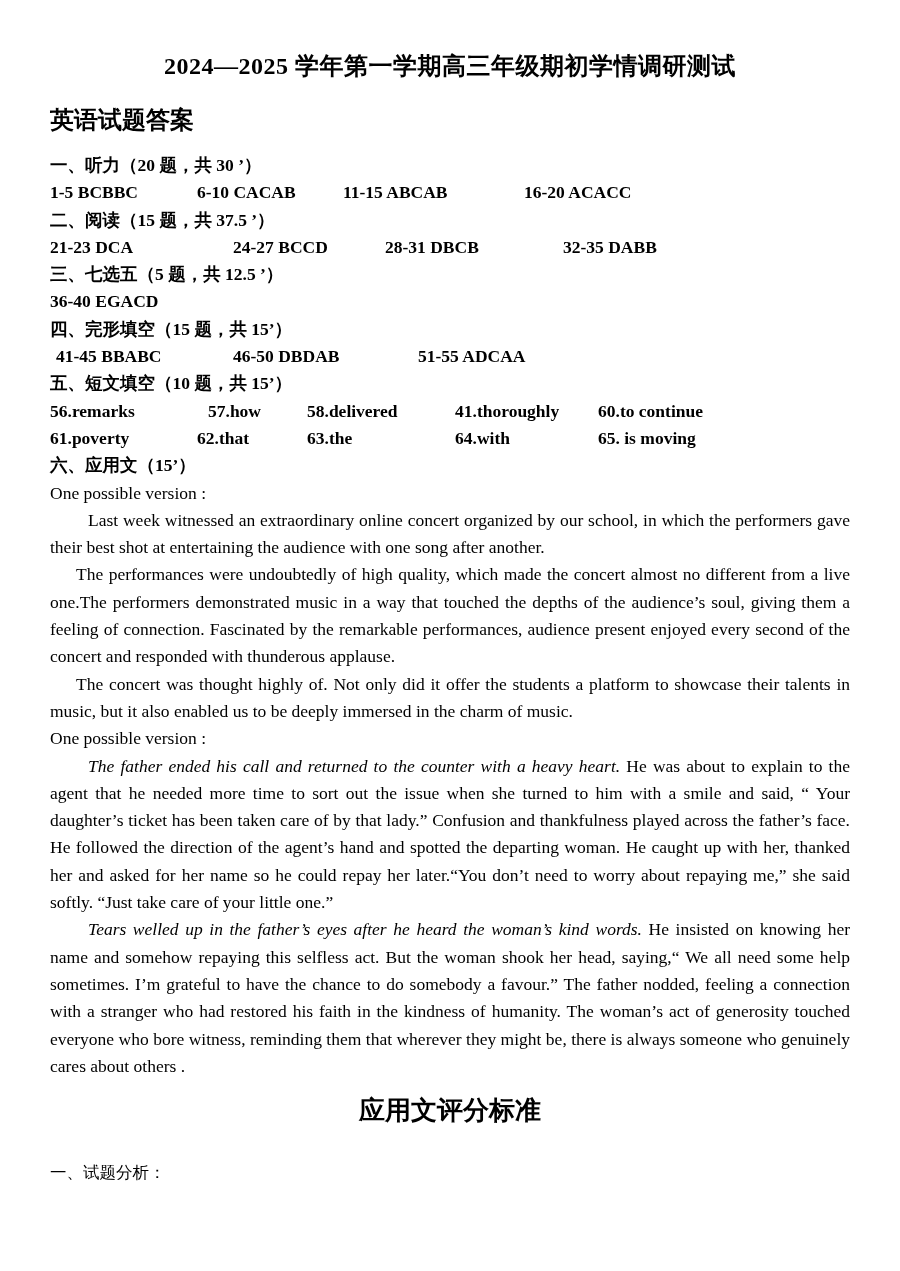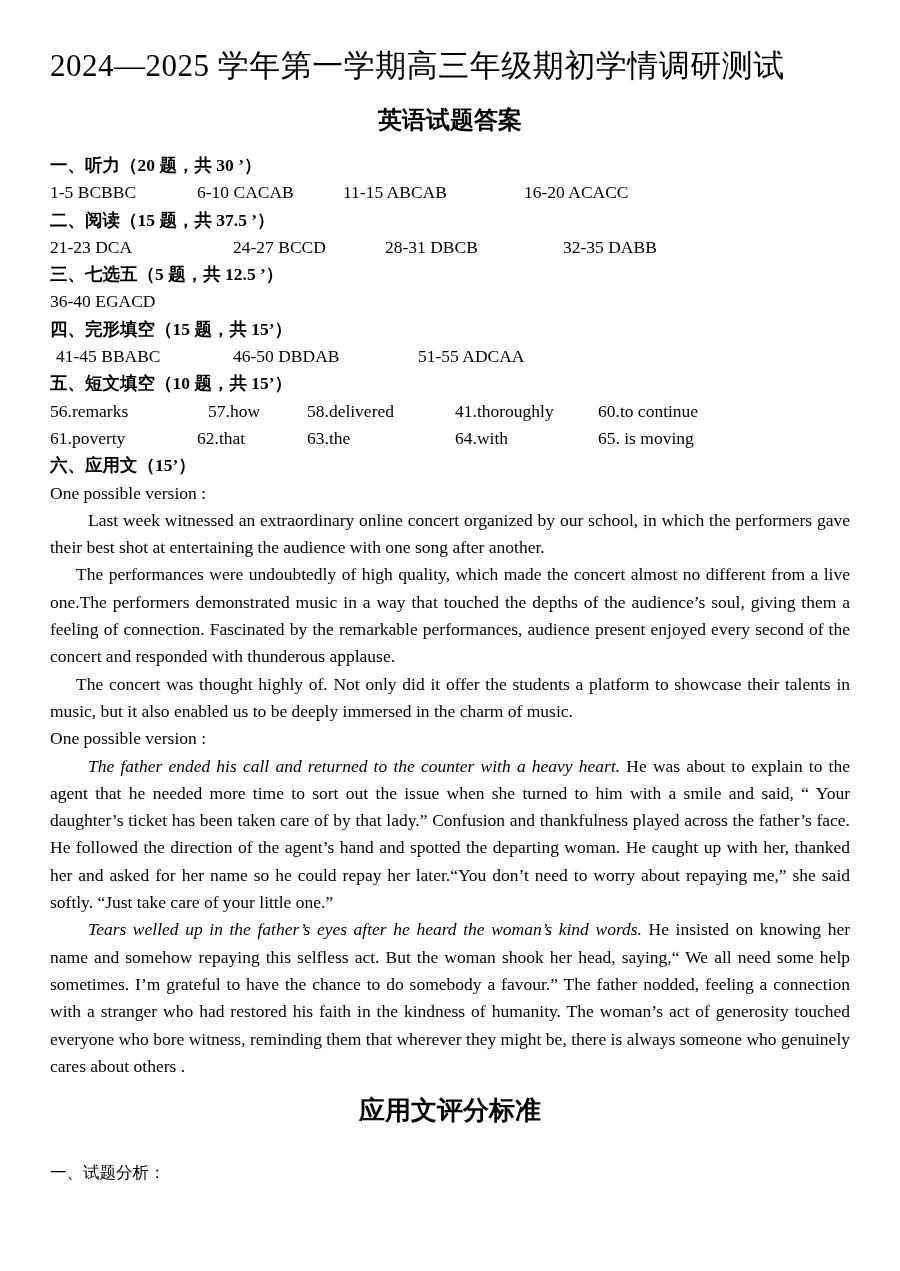--- a/index.html
+++ b/index.html
@@ -6,33 +6,33 @@
   html, body { background: #ffffff; }
   body {
     width: 900px; height: 1271px;
     overflow: hidden;
     color: #000;
     font-family: "Liberation Serif", "DejaVu Serif", serif;
   }
   .page { padding: 48px 50px 0 50px; }
 
   .doc-title {
-    font-size: 31px; font-weight: 400; text-align: left;
+    font-size: 24px; font-weight: 700; text-align: center;
     line-height: 36px; letter-spacing: 0.5px;
   }
   .doc-subtitle {
-    font-size: 24px; font-weight: 700; text-align: center;
+    font-size: 24px; font-weight: 700; text-align: left;
     line-height: 34px; margin-top: 19px; margin-bottom: 15px;
   }
 
   .content { font-size: 17.5px; line-height: 27.3px; }
   .sec-head { font-weight: 700; }
   .plain { font-weight: 400; }
 
-  .ans-row { position: relative; height: 27.3px; }
+  .ans-row { position: relative; height: 27.3px; font-weight: bold; }
   .ans-row span { position: absolute; top: 0; white-space: nowrap; }
 
   p.par { text-align: justify; }
   .indent-lg { text-indent: 38px; }
   .indent-sm { text-indent: 26px; }
   i.lead { font-style: italic; }
 
   .footer-title {
     font-size: 26px; font-weight: 700; text-align: center;
     line-height: 30px; margin-top: 16px;

